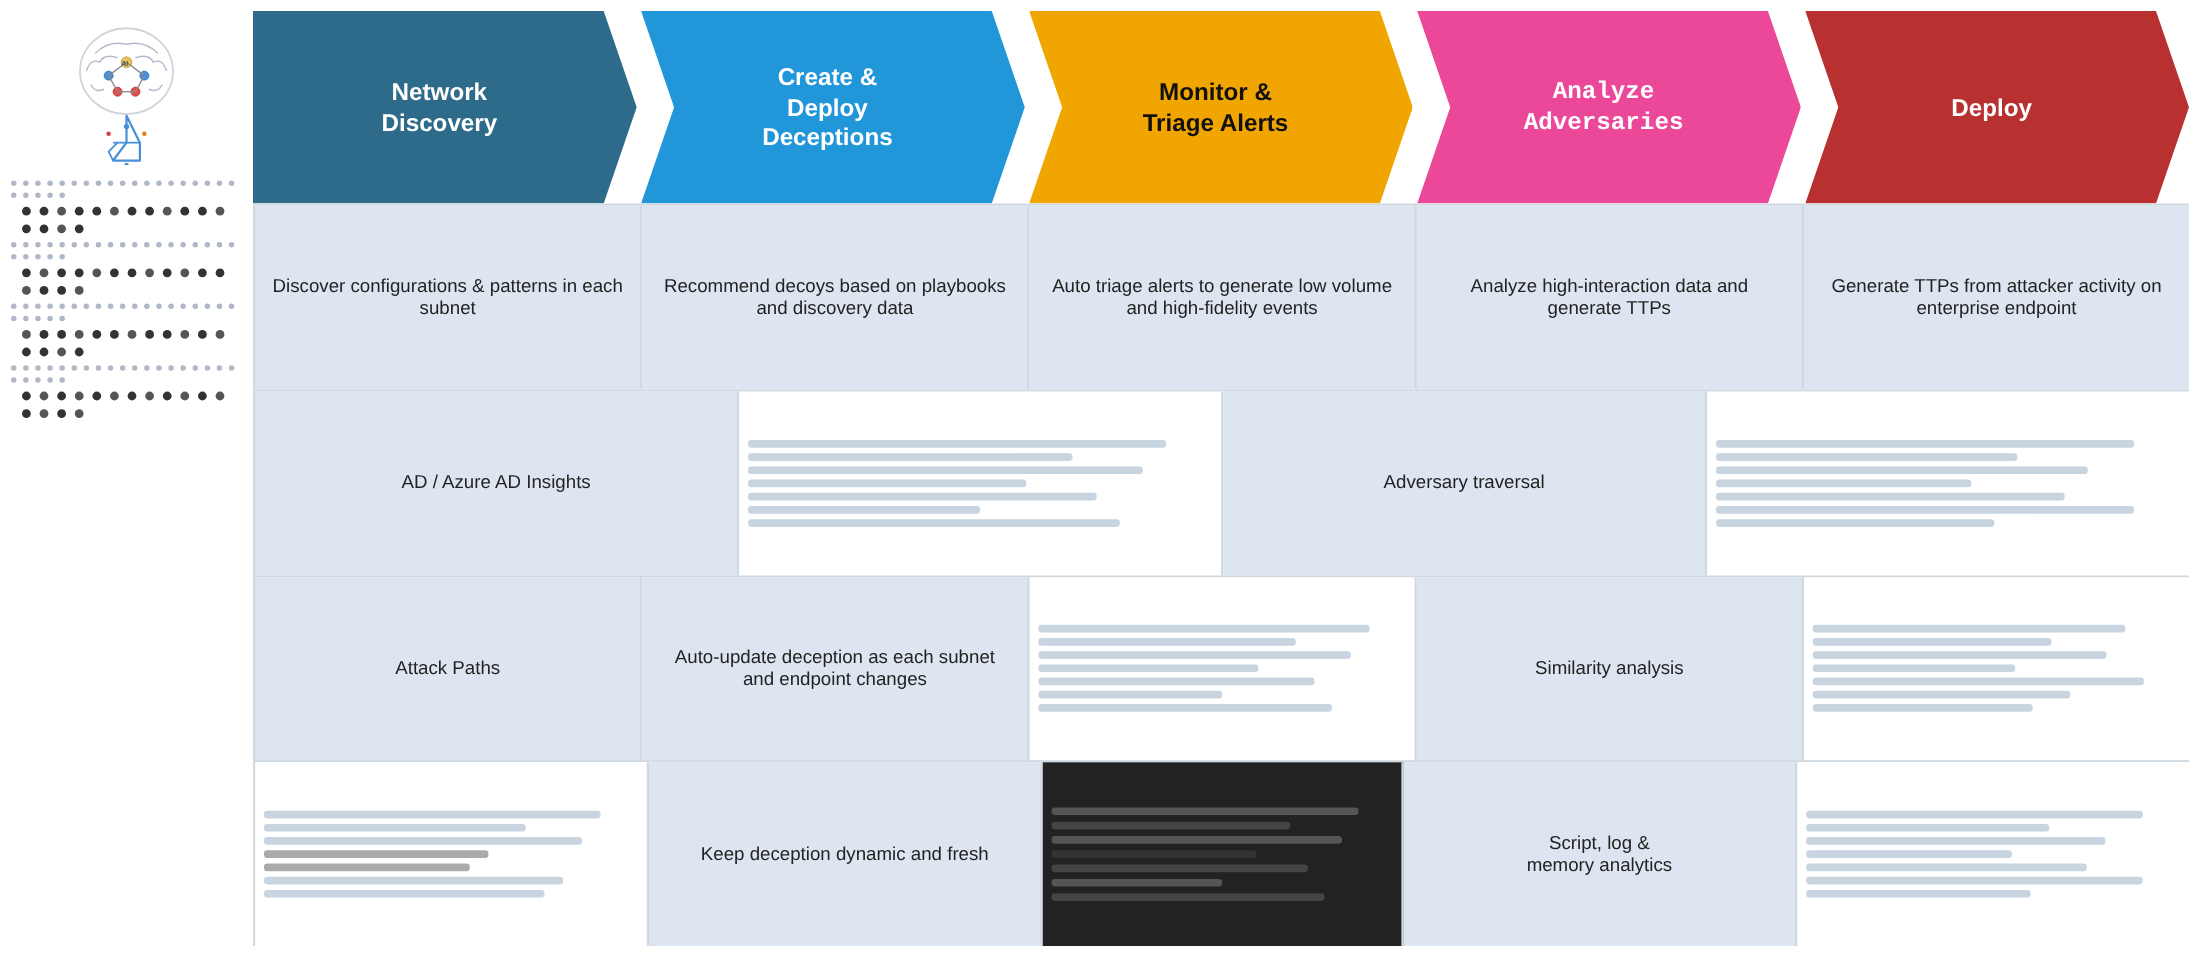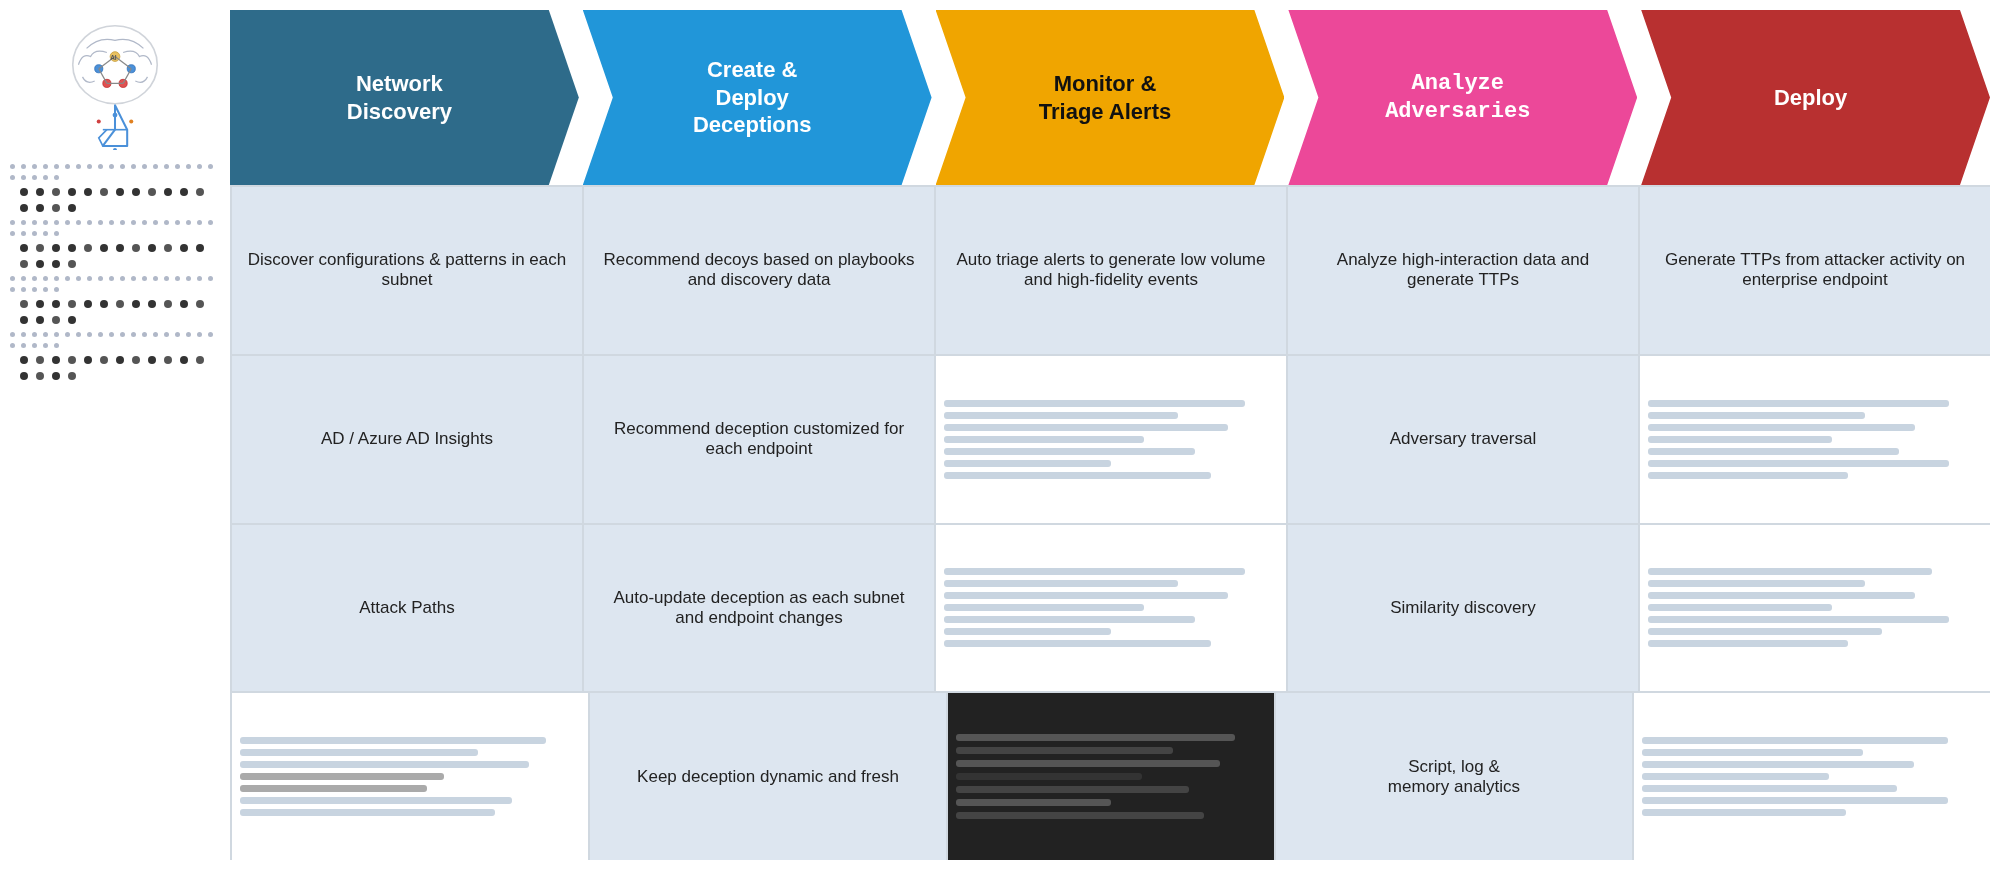--- a/index.html
+++ b/index.html
@@ -436,23 +436,20 @@
         </div>
         <div class="content-cell filled">
           <span>Generate TTPs from attacker activity on enterprise endpoint</span>
         </div>
       </div>
 
       <div class="content-row">
         <div class="content-cell filled" style="border-left: 2px solid #d0d8e0;">
           <span>AD / Azure AD Insights</span>
         </div>
-        <div class="content-cell filled">
-          <span>Recommend deception customized for each endpoint</span>
-        </div>
         <div class="content-cell empty">
           <div class="cell-stripes">
             <div class="stripe-line" style="width:90%"></div>
             <div class="stripe-line" style="width:70%"></div>
             <div class="stripe-line" style="width:85%"></div>
             <div class="stripe-line" style="width:60%"></div>
             <div class="stripe-line" style="width:75%"></div>
             <div class="stripe-line" style="width:50%"></div>
             <div class="stripe-line" style="width:80%"></div>
           </div>
@@ -485,21 +482,21 @@
             <div class="stripe-line" style="width:90%"></div>
             <div class="stripe-line" style="width:70%"></div>
             <div class="stripe-line" style="width:85%"></div>
             <div class="stripe-line" style="width:60%"></div>
             <div class="stripe-line" style="width:75%"></div>
             <div class="stripe-line" style="width:50%"></div>
             <div class="stripe-line" style="width:80%"></div>
           </div>
         </div>
         <div class="content-cell filled">
-          <span>Similarity discovery</span>
+          <span>Similarity analysis</span>
         </div>
         <div class="content-cell empty">
           <div class="cell-stripes">
             <div class="stripe-line" style="width:85%"></div>
             <div class="stripe-line" style="width:65%"></div>
             <div class="stripe-line" style="width:80%"></div>
             <div class="stripe-line" style="width:55%"></div>
             <div class="stripe-line" style="width:90%"></div>
             <div class="stripe-line" style="width:70%"></div>
             <div class="stripe-line" style="width:60%"></div>

